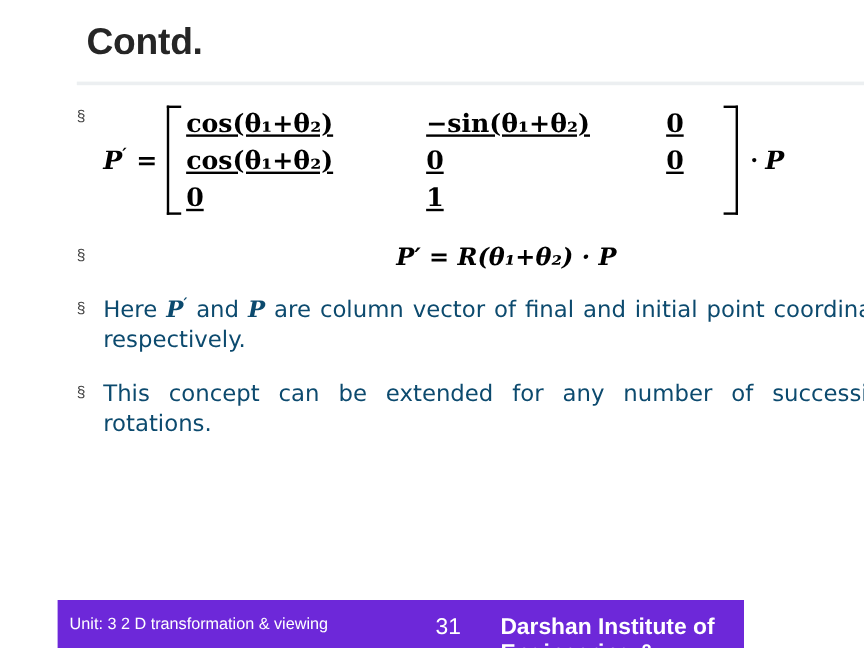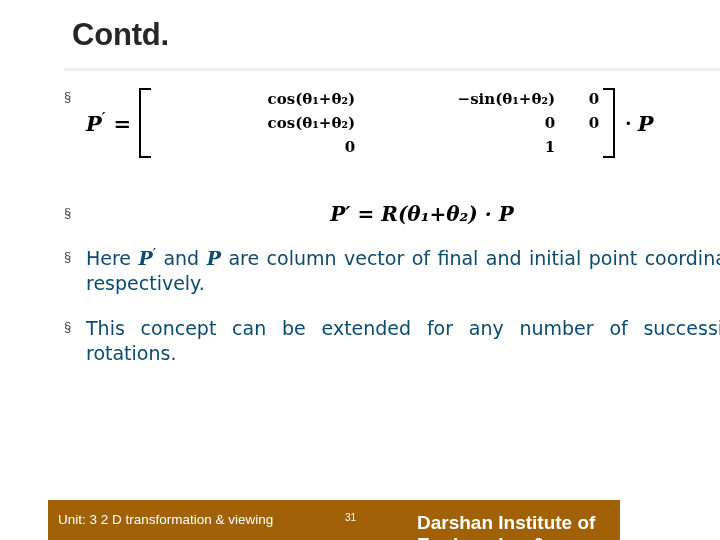--- a/index.html
+++ b/index.html
@@ -119,27 +119,28 @@
   .bracket.right {
     border-right: 2px solid #000;
     margin-left: 4px;
   }
   .matrix-grid {
     display: grid;
     grid-template-columns: 200px 200px 44px;
     row-gap: 2px;
   }
   .mcell {
-    text-align: right;
-    font-size: 15px;
+    text-align: left;
+    font-size: 21px;
     font-weight: bold;
     color: #000;
     font-family: "DejaVu Serif", serif;
     padding: 2px 0;
     white-space: nowrap;
+    text-decoration: underline;
   }
   .dotp {
     font-size: 19px;
     font-weight: bold;
     margin-left: 10px;
     margin-right: 6px;
   }
   .pvar {
     font-size: 21px;
     font-style: italic;
@@ -185,35 +186,35 @@
     top: -7px;
   }
 
   
   .footer {
     position: absolute;
     left: 0;
     bottom: 0;
     width: 572px;
     height: 40px;
-    background: #a16207;
+    background: #6d28d9;
     color: #ffffff;
   }
   .footer-unit {
     position: absolute;
     left: 10px;
     top: 12px;
     font-size: 13.5px;
     color: #ffffff;
   }
   .footer-page {
     position: absolute;
-    left: 297px;
+    left: 315px;
     top: 12px;
-    font-size: 10px;
+    font-size: 19px;
     color: #ffffff;
   }
   .footer-org {
     position: absolute;
     left: 369px;
     top: 12px;
     font-size: 19px;
     color: #ffffff;
     font-weight: bold;
   }

